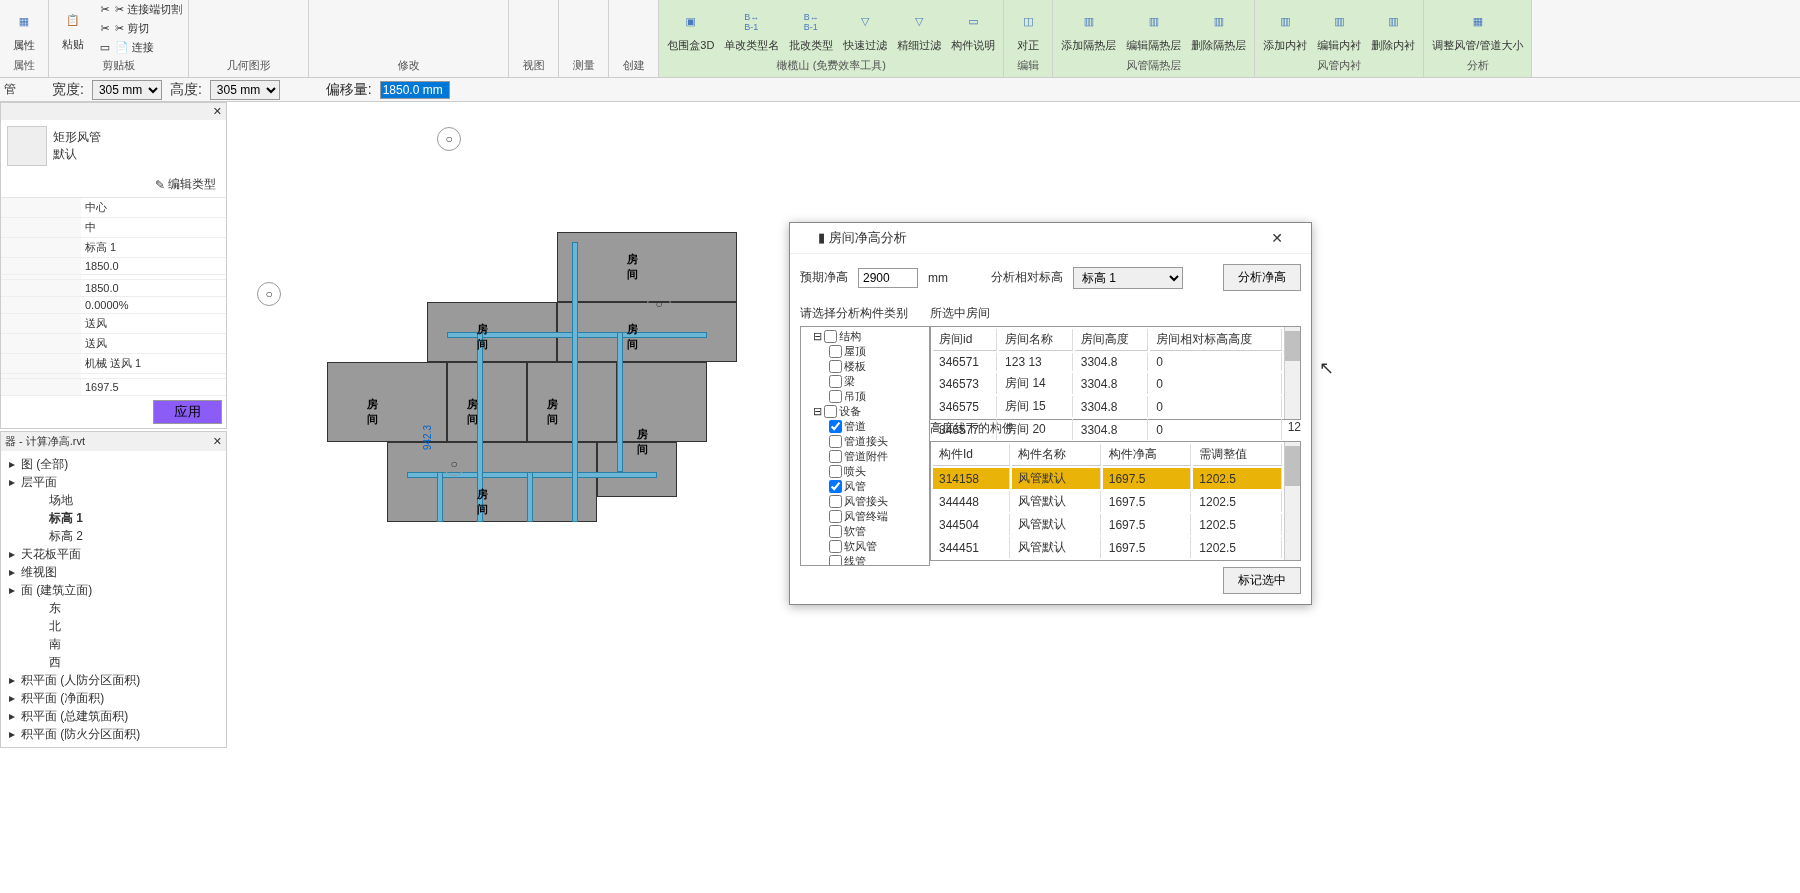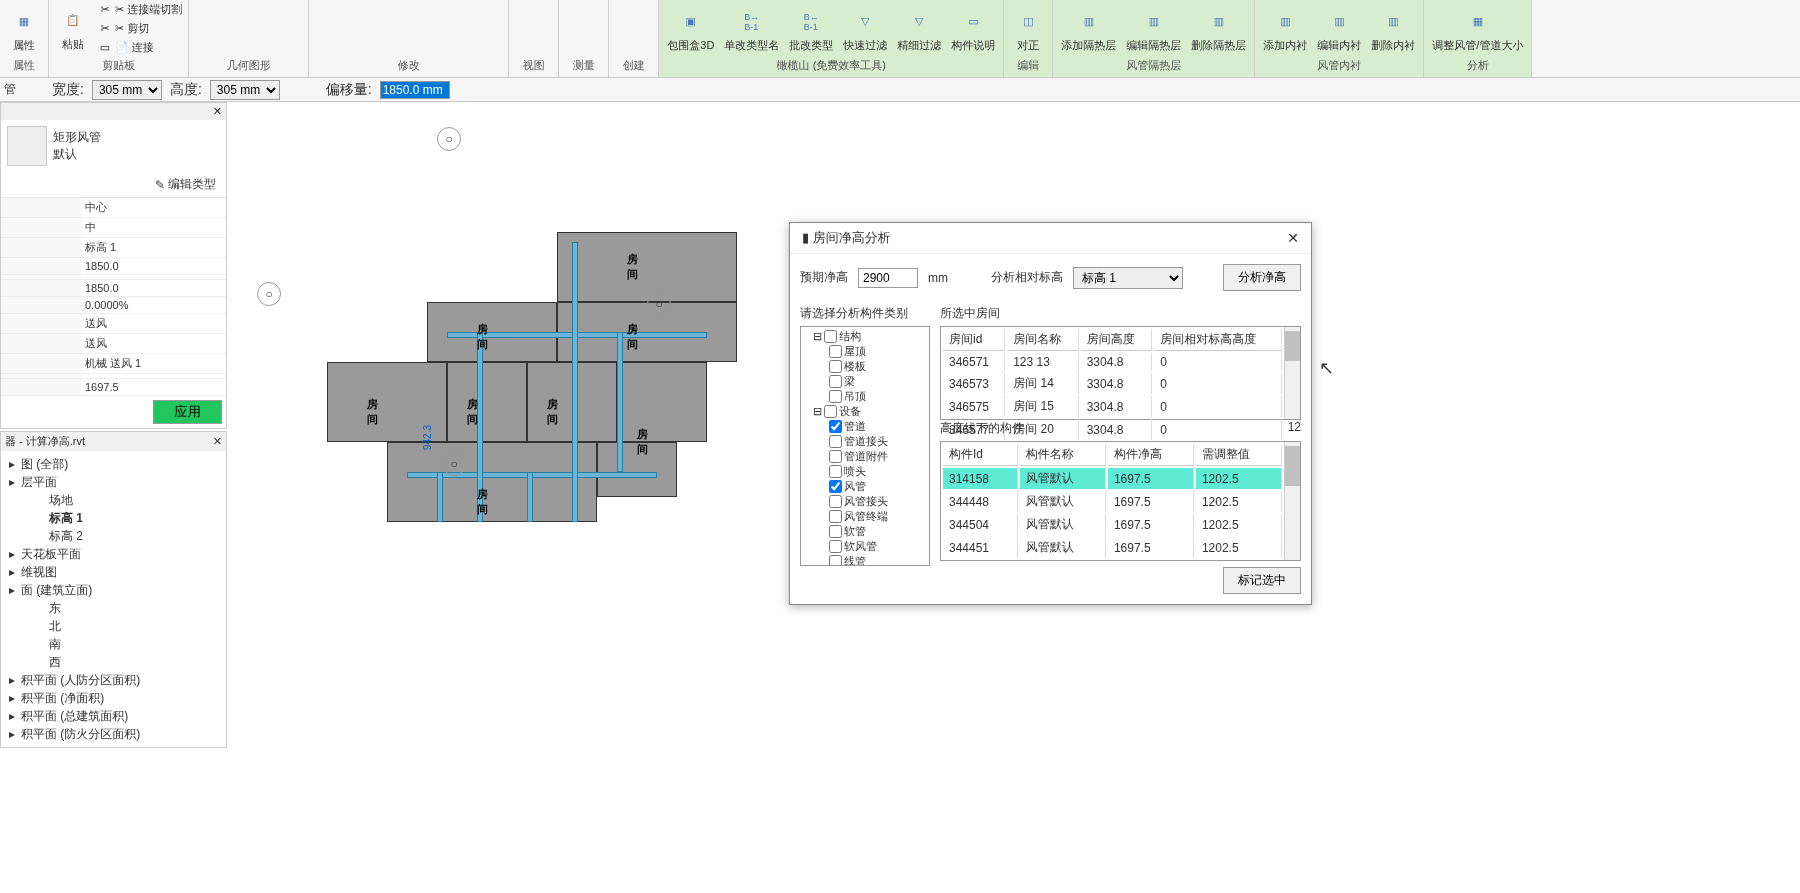--- a/index.html
+++ b/index.html
@@ -32,62 +32,62 @@
 .prop-select { width: 100%; display: flex; padding: 6px; align-items: center; }
 .prop-select .icon { width: 40px; height: 40px; background: #eee; border: 1px solid #ccc; margin-right: 6px; }
 .prop-edit-row { display: flex; padding: 2px; border-bottom: 1px solid #e5e5e5; }
 .prop-edit-row .spacer { flex: 1; }
 .prop-edit-btn { padding: 2px 8px; cursor: pointer; display: flex; align-items: center; gap: 3px; }
 .prop-grid { }
 .prop-row { display: flex; border-bottom: 1px solid #eee; }
 .prop-row .k { width: 80px; padding: 2px 4px; background: #f8f8f8; font-size: 11px; overflow: hidden; }
 .prop-row .v { flex: 1; padding: 2px 4px; font-size: 11px; }
 .apply-row { padding: 4px; display: flex; justify-content: flex-end; }
-.apply-btn { padding: 2px 20px; border: 1px solid #999; background: #22c55e; cursor: pointer; }
+.apply-btn { padding: 2px 20px; border: 1px solid #999; background: #8b5cf6; cursor: pointer; }
 
 .browser { margin-top: 2px; }
 .tree { padding: 4px; font-size: 12px; line-height: 18px; }
 .tree-item { padding-left: 14px; cursor: pointer; display: flex; align-items: center; }
 .tree-item.lvl1 { padding-left: 4px; }
 .tree-item.lvl3 { padding-left: 32px; }
 .tree-item.bold { font-weight: bold; }
 .tree-expander { width: 12px; display: inline-block; }
 
 
 .canvas { position: absolute; left: 227px; top: 102px; right: 0; bottom: 0; background: #fff; }
 .floorplan { position: absolute; left: 100px; top: 130px; }
 .room { position: absolute; background: #9a9a9a; border: 1px solid #333; }
 .room-label { position: absolute; font-size: 11px; font-weight: bold; color: #000; }
 .duct-h { position: absolute; height: 6px; background: #6bb5d6; border: 1px solid #2a7fa5; }
 .duct-v { position: absolute; width: 6px; background: #6bb5d6; border: 1px solid #2a7fa5; }
 .compass { position: absolute; width: 24px; height: 24px; border: 1px solid #999; border-radius: 50%; display: flex; align-items: center; justify-content: center; }
 
 
 .dialog { position: absolute; left: 789px; top: 222px; width: 523px; background: #fff; border: 1px solid #888; box-shadow: 0 2px 10px rgba(0,0,0,0.3); }
-.dialog-title { display: flex; align-items: center; justify-content: space-between; padding: 6px 12px; font-size: 13px; border-bottom: 1px solid #eee; }
+.dialog-title { display: flex; align-items: center; justify-content: space-between; padding: 6px 28px; font-size: 13px; border-bottom: 1px solid #eee; }
 .dialog-title .close { cursor: pointer; font-size: 14px; }
 .dialog-body { padding: 10px; }
 .dlg-row1 { display: flex; align-items: center; gap: 10px; margin-bottom: 14px; }
 .dlg-row1 input { border: 1px solid #999; padding: 2px 4px; width: 60px; font-size: 12px; }
 .dlg-row1 select { border: 1px solid #999; padding: 2px 4px; width: 110px; font-size: 12px; }
 .dlg-btn { border: 1px solid #999; background: #f0f0f0; padding: 4px 14px; cursor: pointer; font-size: 12px; }
-.dlg-cols { display: flex; gap: 10px; }
+.dlg-cols { display: flex; }
 .dlg-left { width: 130px; }
 .dlg-right { flex: 1; }
 .dlg-label { font-size: 12px; margin-bottom: 4px; }
 .tree-box { border: 1px solid #999; height: 240px; overflow-y: auto; padding: 2px; font-size: 11px; }
 .tree-box .node { display: flex; align-items: center; gap: 2px; padding-left: 10px; }
 .tree-box .node.lvl2 { padding-left: 26px; align-items: center; }
 .tree-box .node input[type=checkbox] { margin: 0; }
 .table { border: 1px solid #999; font-size: 12px; background: #fff; position: relative; }
 .table-scroll { position: absolute; right: 0; top: 0; bottom: 0; width: 16px; background: #f0f0f0; border-left: 1px solid #ccc; }
 .table-scroll-thumb { background: #c0c0c0; width: 100%; }
 .table th, .table td { text-align: left; padding: 2px 6px; border-right: 1px solid #ddd; font-weight: normal; }
 .table th { background: #fff; border-bottom: 1px solid #ccc; }
-.table tr.selected { background: #5eead4; }
+.table tr.selected { background: #eab308; }
 .table1 { height: 94px; }
 .table2 { height: 120px; }
 .tbody-wrap { overflow: hidden; }
 .dlg-footer { display: flex; justify-content: flex-end; padding-top: 6px; }
 
 .cursor { position: absolute; left: 1319px; top: 357px; font-size: 18px; pointer-events: none; }
 </style>
 </head>
 <body>
 

